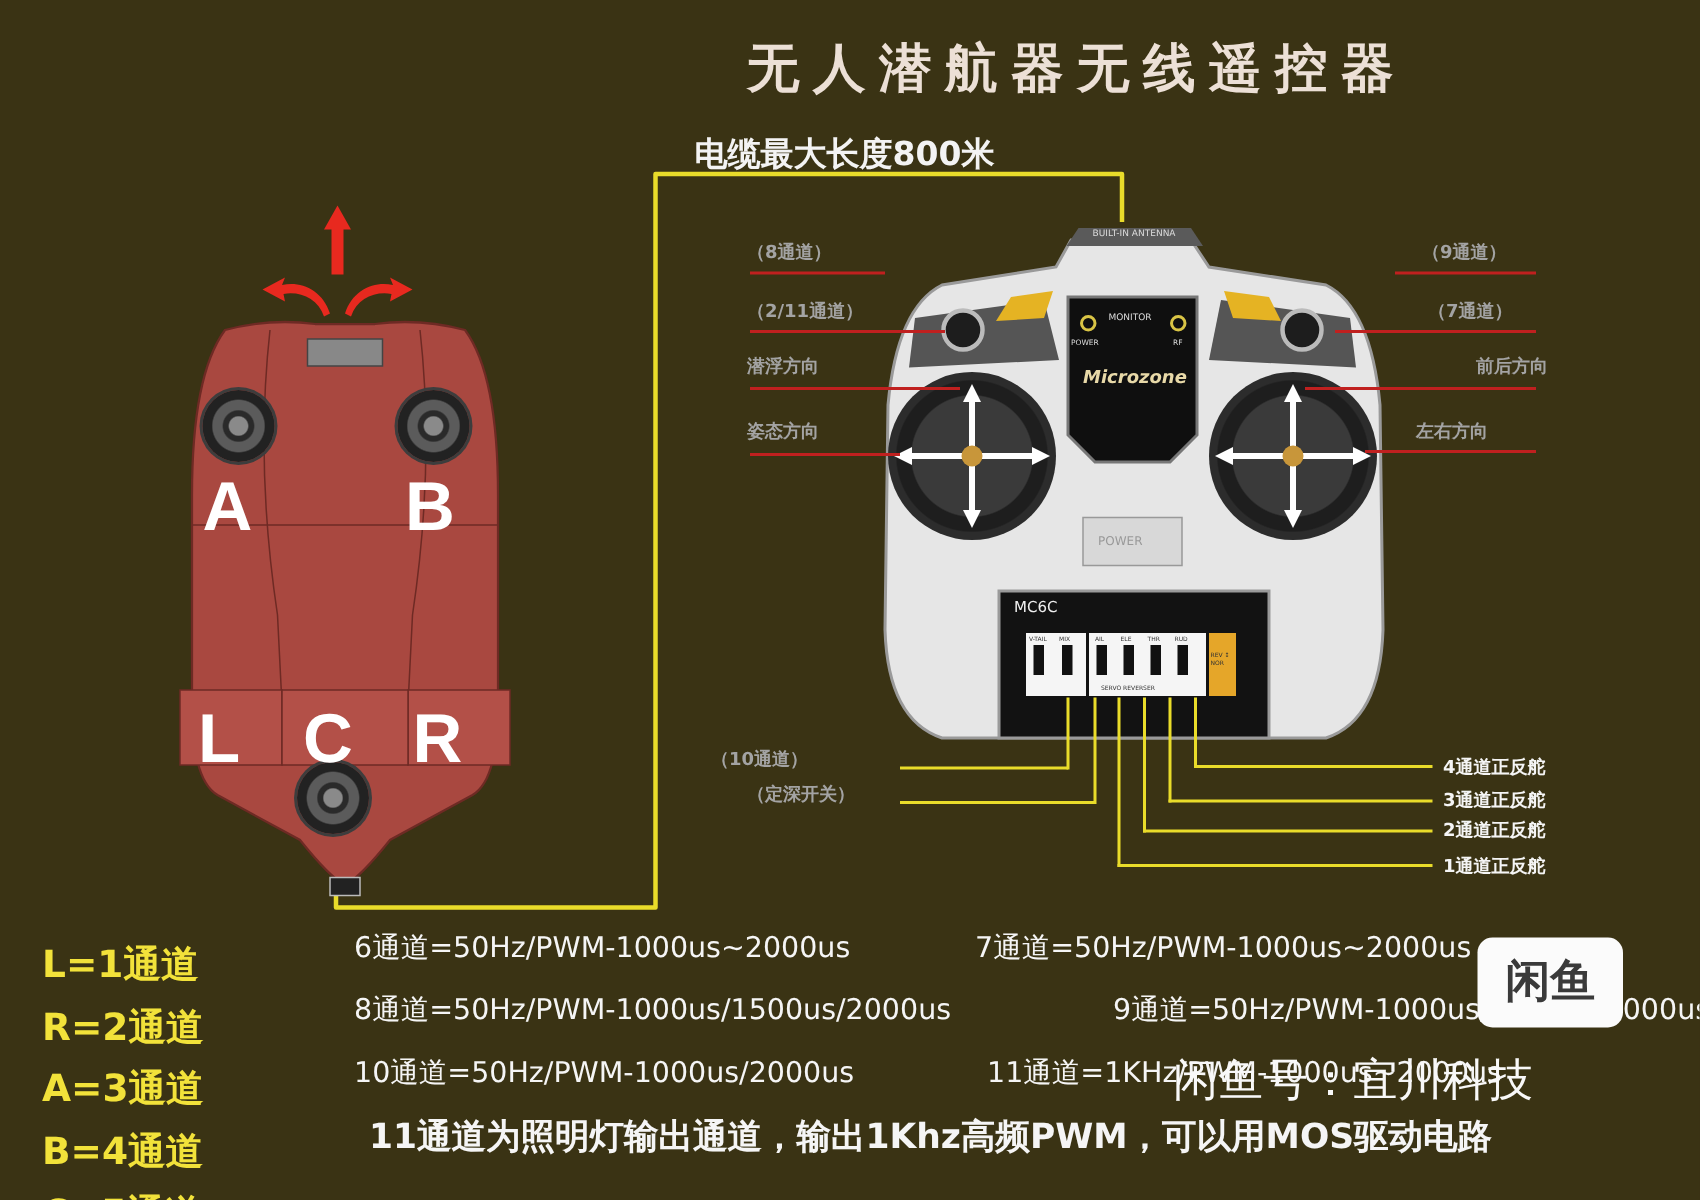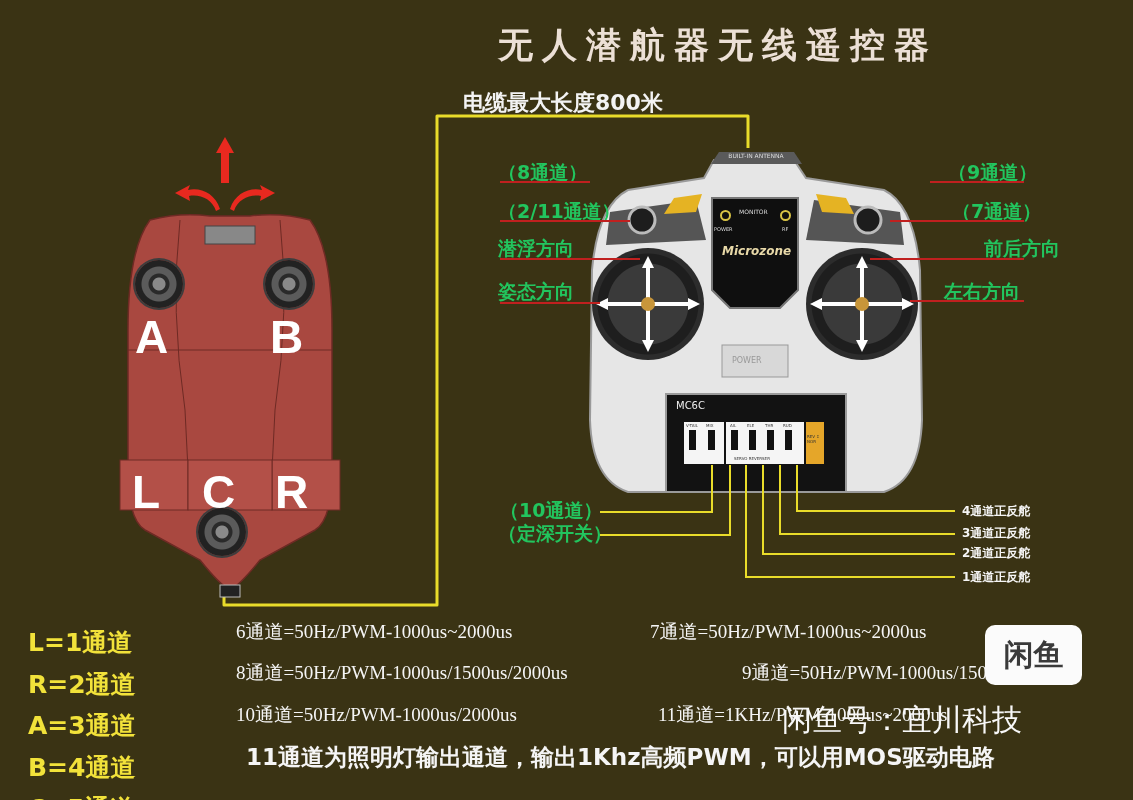--- a/index.html
+++ b/index.html
@@ -1,25 +1,25 @@
 <!DOCTYPE html>
 <html><head>
 <meta charset="utf-8">
 <style>
   html, body { margin:0; padding:0; }
   body { width:1133px; height:800px; background:#3a3314; position:relative; overflow:hidden;
          font-family:"DejaVu Sans","Liberation Sans",sans-serif; color:#fff; }
   .abs { position:absolute; }
   .title { left:498px; top:22px; font-size:35px; letter-spacing:9px; color:#ece0d6; font-weight:bold; white-space:nowrap; }
   .cable-label { left:463px; top:88px; font-size:22px; font-weight:bold; color:#f3f3f3; white-space:nowrap; }
-  .lbl { font-size:19px; font-weight:bold; color:#22c55e; white-space:nowrap; }
+  .lbl { font-size:12px; font-weight:bold; color:#a3a3a3; white-space:nowrap; }
   .red-line { background:#c0201f; height:2px; }
   .yel-line { background:#e9dc2a; }
   .legend { left:28px; top:582px; font-size:25px; font-weight:bold; color:#f2e23a; line-height:41.5px;margin-top:40px; }
-  .spec { font-size:19px; color:#f5f5f5; white-space:nowrap;font-family:Liberation Serif, serif; }
+  .spec { font-size:19px; color:#f5f5f5; white-space:nowrap; }
   .note { left:246px; top:742px; font-size:23px; font-weight:bold; color:#f5f5f5; white-space:nowrap; }
   .rev-lbl { font-size:12px; color:#f5f5f5; font-weight:bold; white-space:nowrap; }
   .rov-letter { color:#fff; font-weight:bold; font-size:46px; font-family:"Liberation Sans",sans-serif; }
   .thruster { width:48px; height:48px; border-radius:50%; background:radial-gradient(circle,#8a8a8a 0 6px,#2a2a2a 7px 10px,#5b5b5b 11px 17px,#222 18px 24px); box-shadow:0 0 0 2px #3d3d3d; }
   
   .ctrl { left:584px; top:150px; width:342px; height:348px; }
   .stick-well { width:112px; height:112px; border-radius:50%; background:radial-gradient(circle,#3a3a3a 0 40px,#1e1e1e 41px 50px,#2c2c2c 51px); }
   .watermark-box { left:985px; top:625px; width:97px; height:60px; background:#fbfbfb; border-radius:10px; color:#3a3a3a; font-size:30px; font-weight:bold; text-align:center; line-height:60px; }
   .watermark-text { left:782px; top:700px; font-size:30px; color:#f8f8f8; white-space:nowrap; }
 </style>
@@ -142,21 +142,21 @@
 
 <div class="abs lbl" style="left:948px;top:160px;">（9通道）</div>
 <div class="abs red-line" style="left:930px;top:181px;width:94px;"></div>
 <div class="abs lbl" style="left:952px;top:199px;">（7通道）</div>
 <div class="abs red-line" style="left:890px;top:220px;width:134px;"></div>
 <div class="abs lbl" style="left:984px;top:236px;">前后方向</div>
 <div class="abs red-line" style="left:870px;top:258px;width:154px;"></div>
 <div class="abs lbl" style="left:944px;top:279px;">左右方向</div>
 <div class="abs red-line" style="left:910px;top:300px;width:114px;"></div>
 
-<div class="abs lbl" style="left:500px;top:498px;">（10通道）</div>
+<div class="abs lbl" style="left:474px;top:498px;">（10通道）</div>
 <div class="abs yel-line" style="left:600px;top:511px;width:112px;height:2px;"></div>
 <div class="abs lbl" style="left:498px;top:521px;">（定深开关）</div>
 <div class="abs yel-line" style="left:600px;top:534px;width:130px;height:2px;"></div>
 <div class="abs yel-line" style="left:711px;top:465px;width:2px;height:48px;"></div>
 <div class="abs yel-line" style="left:729px;top:465px;width:2px;height:71px;"></div>
 
 <div class="abs yel-line" style="left:745px;top:465px;width:2px;height:113px;"></div>
 <div class="abs yel-line" style="left:745px;top:576px;width:210px;height:2px;"></div>
 <div class="abs yel-line" style="left:762px;top:465px;width:2px;height:90px;"></div>
 <div class="abs yel-line" style="left:762px;top:553px;width:193px;height:2px;"></div>

